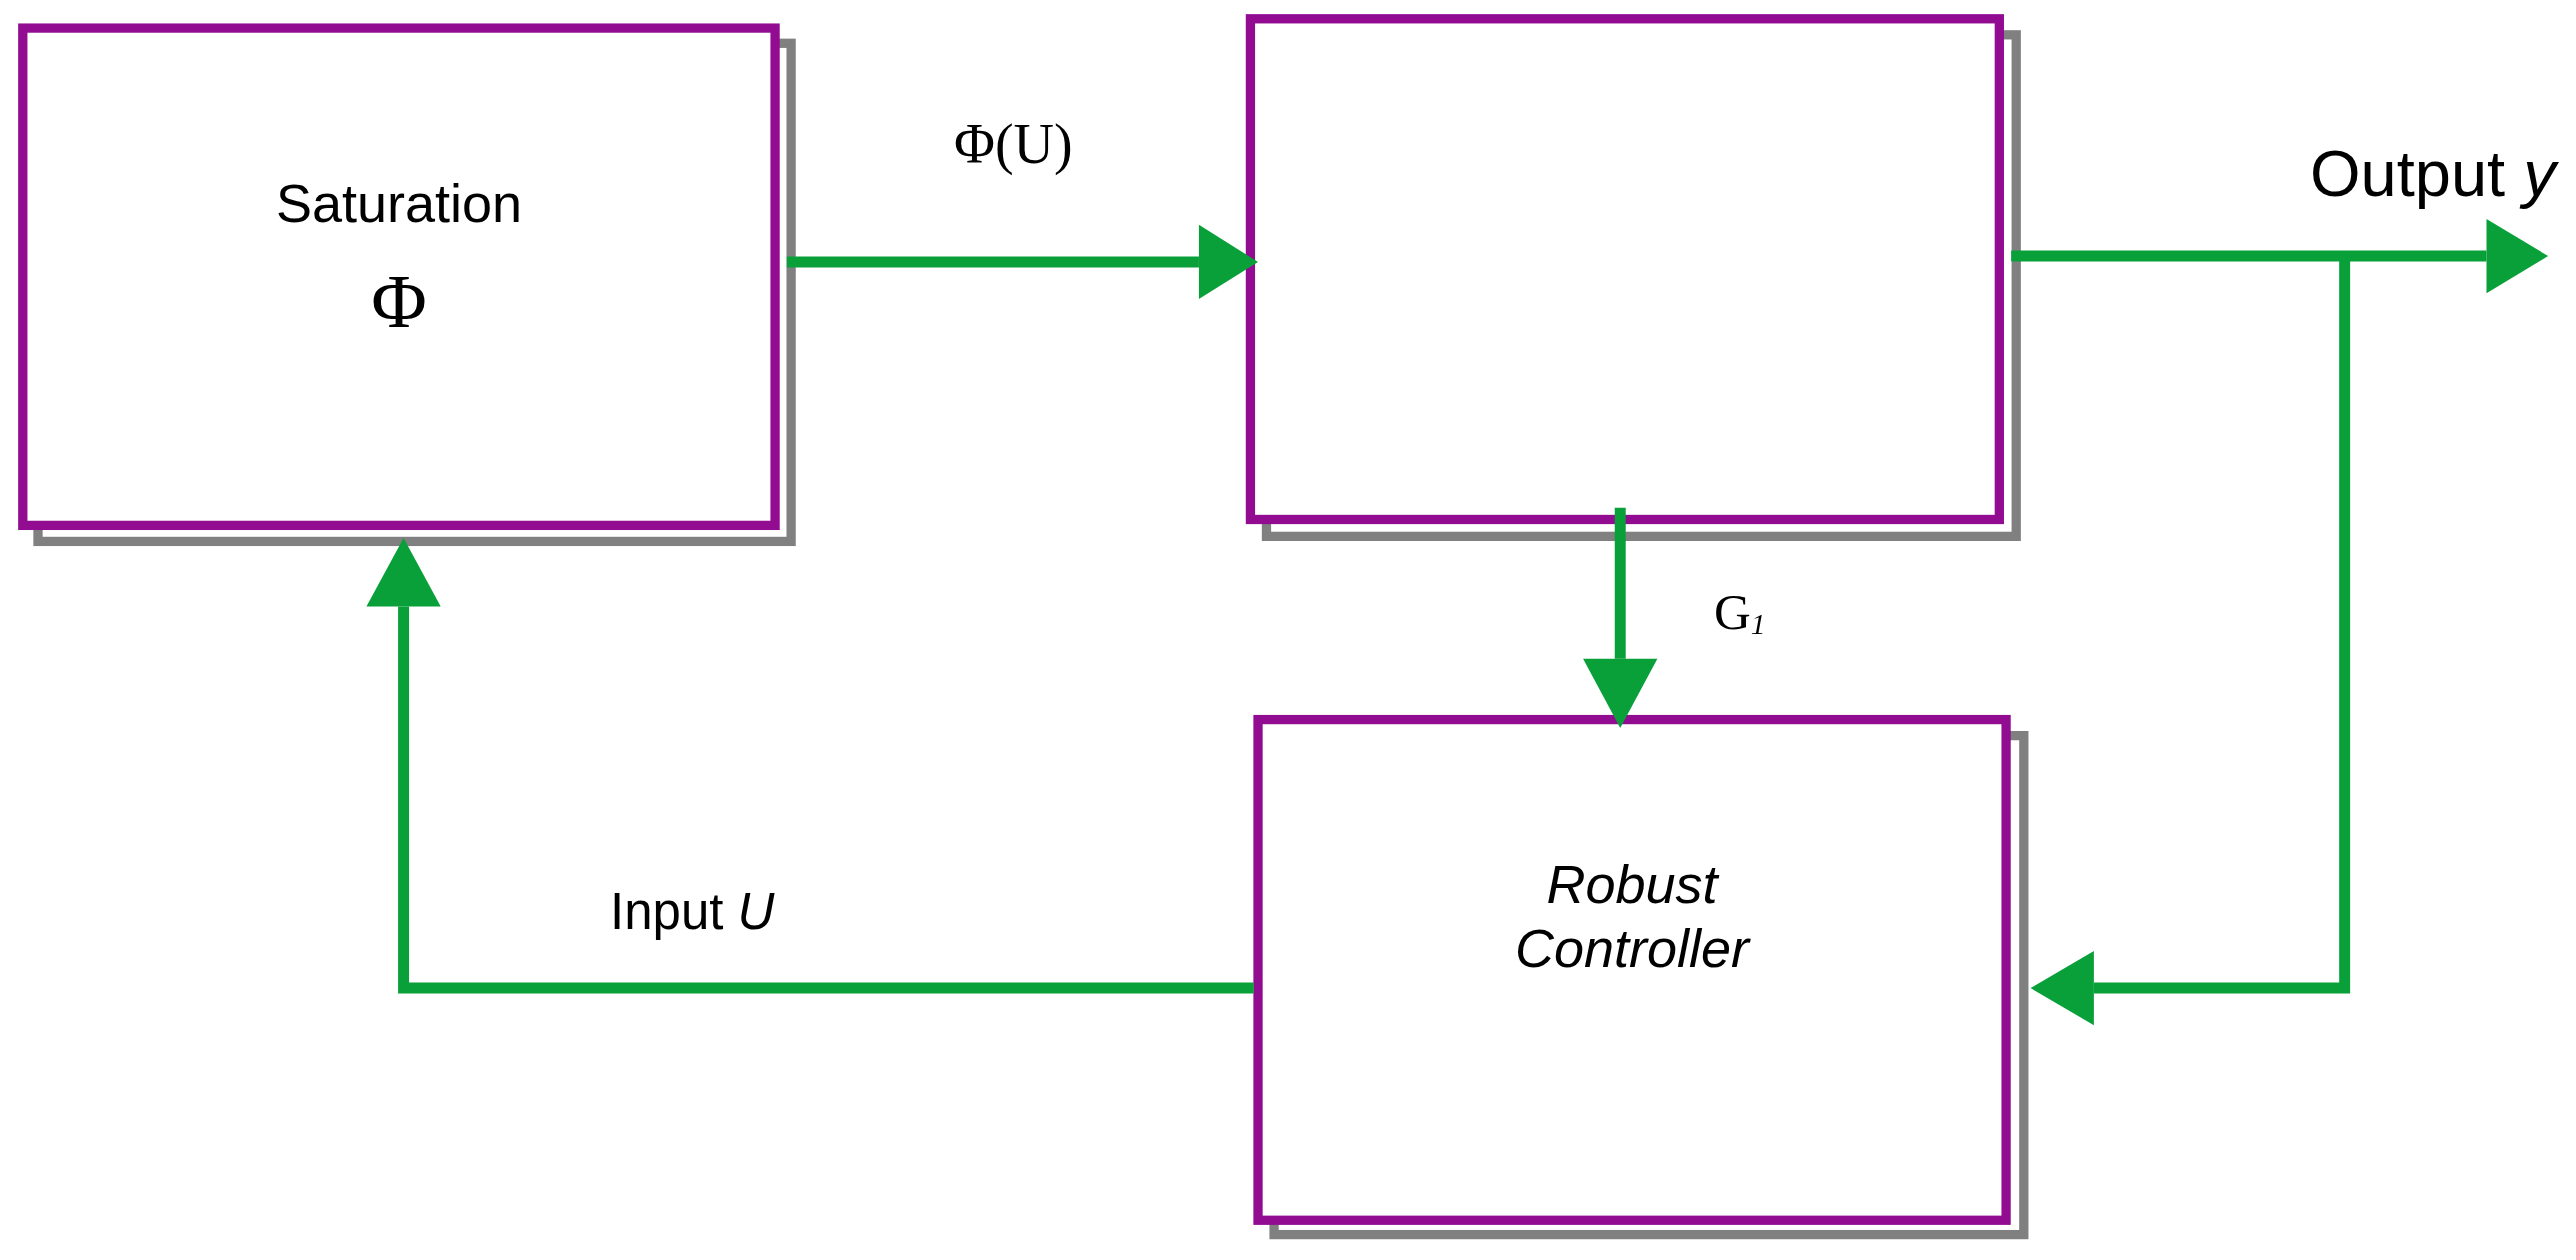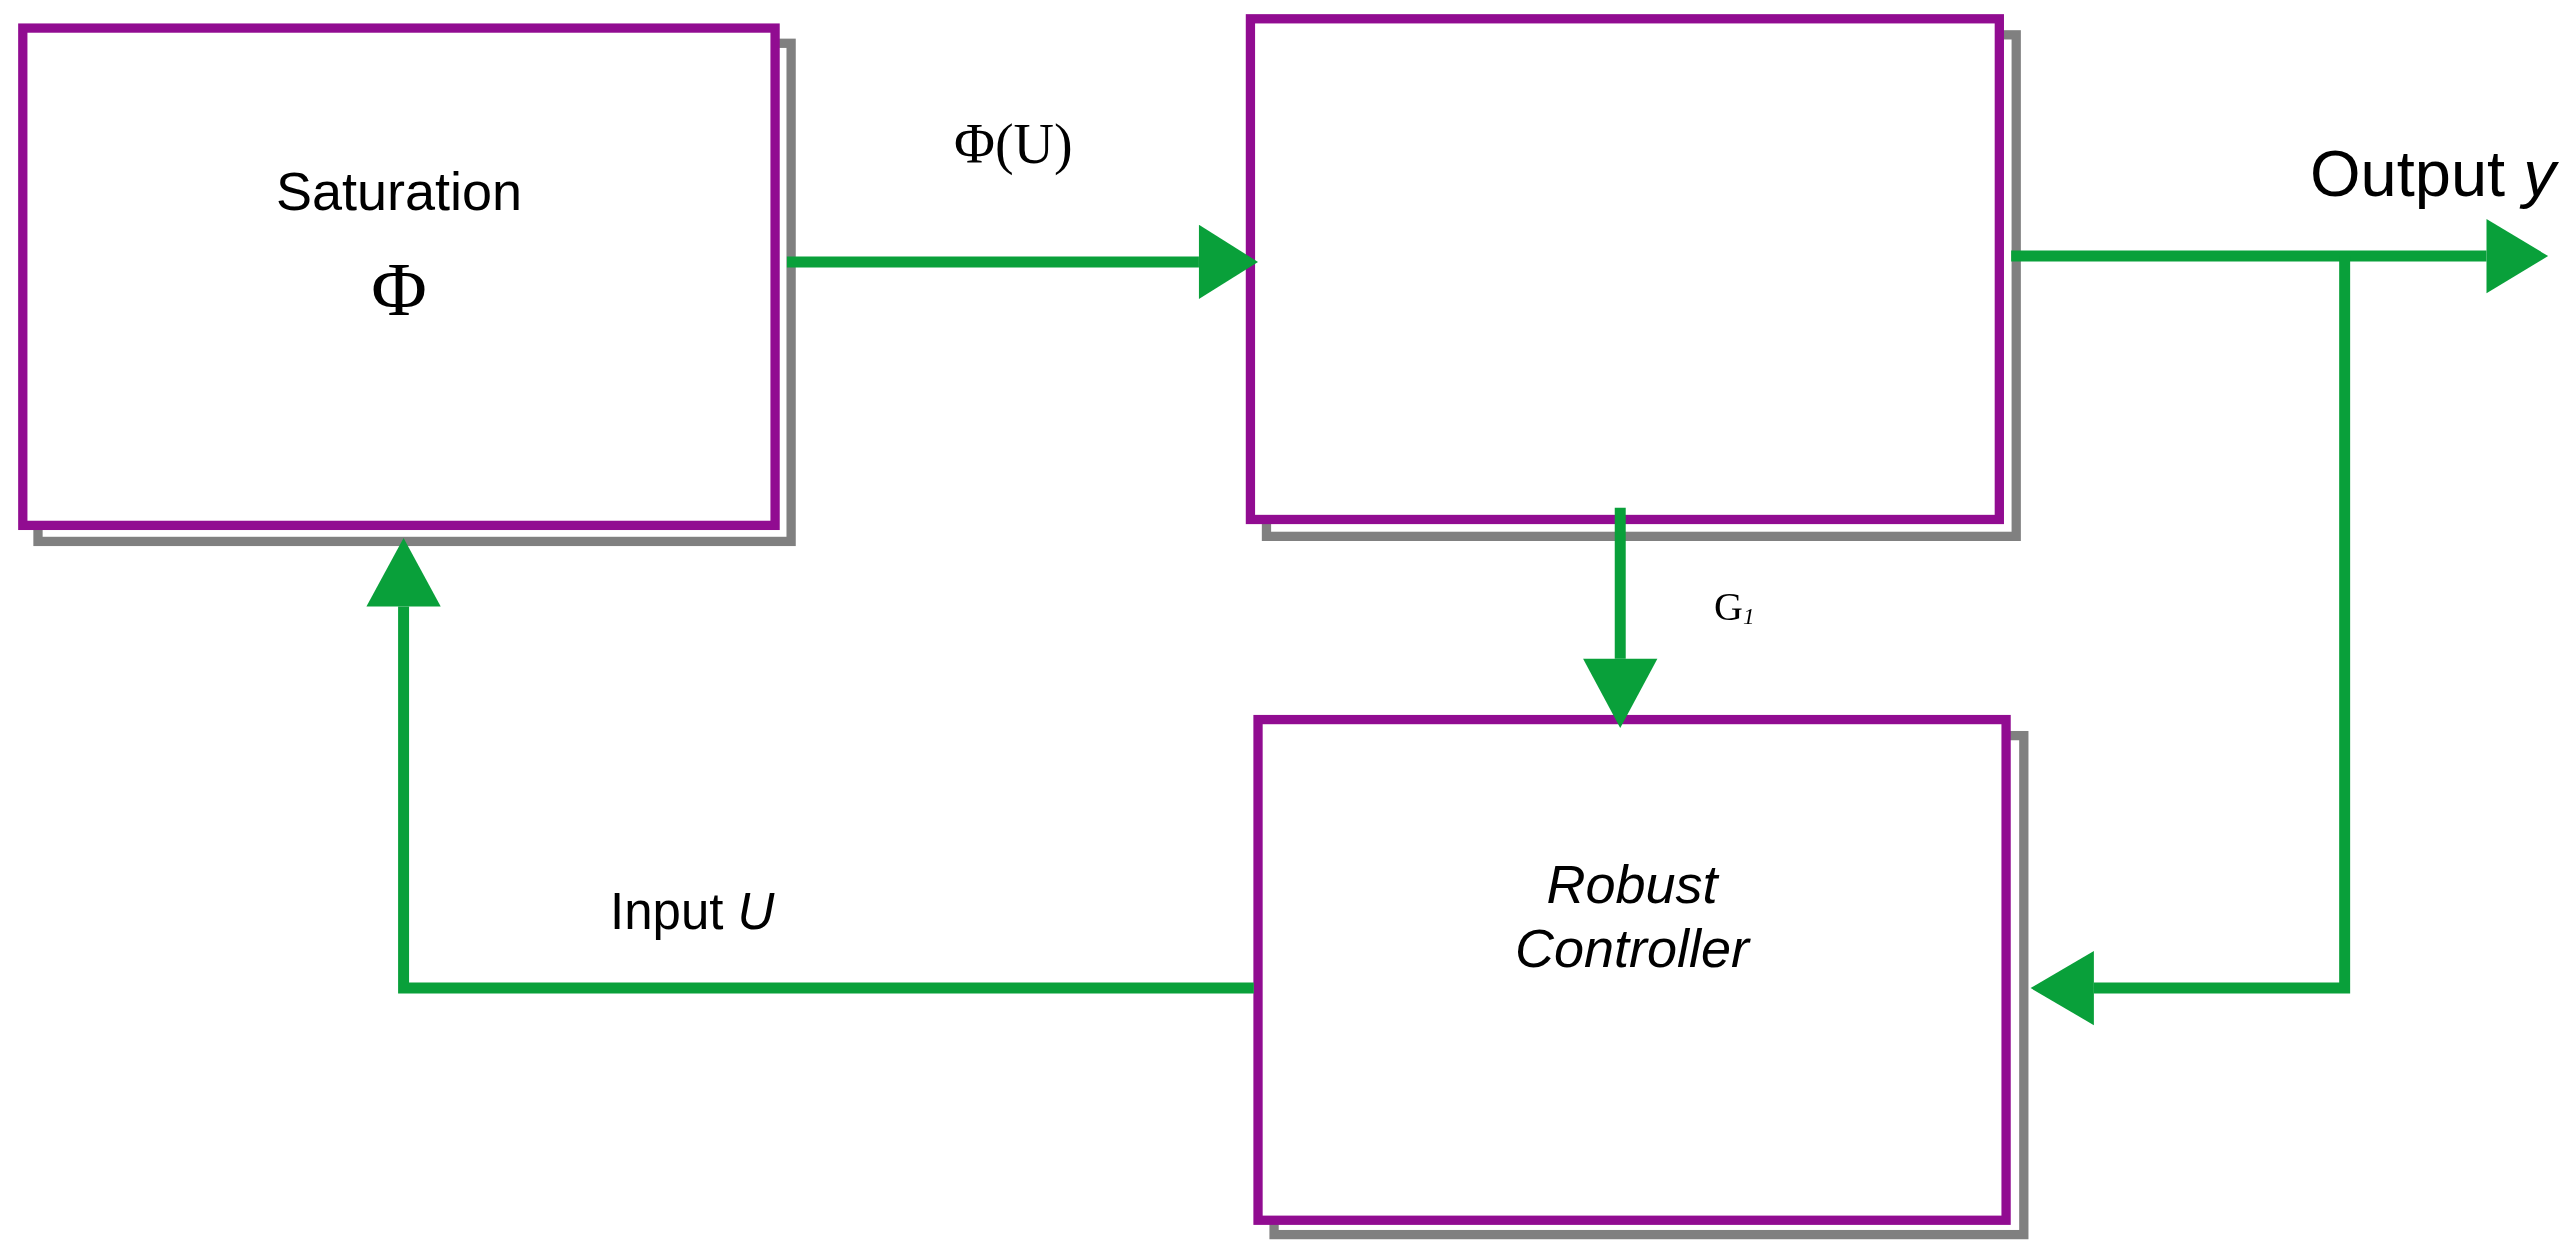--- a/index.html
+++ b/index.html
@@ -72,31 +72,31 @@
       <polygon points="1875,780 1963,780 1919,862" fill="#09a03a"></polygon>
     </g>
 
     <g>
       <polyline points="1485,1170 478,1170 478,718" fill="none" stroke="#09a03a" stroke-width="13"></polyline>
       <polygon points="434,718 522,718 478,637" fill="#09a03a"></polygon>
     </g>
 
   </svg>
 
-  <div class="blk-label" style="left:23px;top:144px;width:752px;text-align:center;">
+  <div class="blk-label" style="left:23px;top:156px;width:752px;text-align:center;">
     <div style="font-size:54px;">Saturation</div>
     <div class="serif" style="font-size:76px;margin-top:11.8px;line-height:1;">Φ</div>
   </div>
 
 
   <div class="blk-label" style="left:1258px;top:853px;width:748px;font-size:54px;font-style:italic;">Robust
 Controller</div>
 
   <div class="edge-label serif" style="left:954px;top:74px;font-size:56px;margin-top:38px;">Φ(U)</div>
 
   <div class="edge-label" style="left:2310px;top:136px;font-size:65px;"><span>Output </span><span class="ital">y</span></div>
 
-  <div class="edge-label serif" style="left:1714px;top:583px;font-size:40px;"><span>G</span><span class="sub">1</span></div>
+  <div class="edge-label serif" style="left:1714px;top:583px;font-size:51px;"><span>G</span><span class="sub">1</span></div>
 
   <div class="edge-label" style="left:610px;top:882px;font-size:51px;"><span>Input </span><span class="ital">U</span></div>
 
 </div>
 
 
 </body></html>

